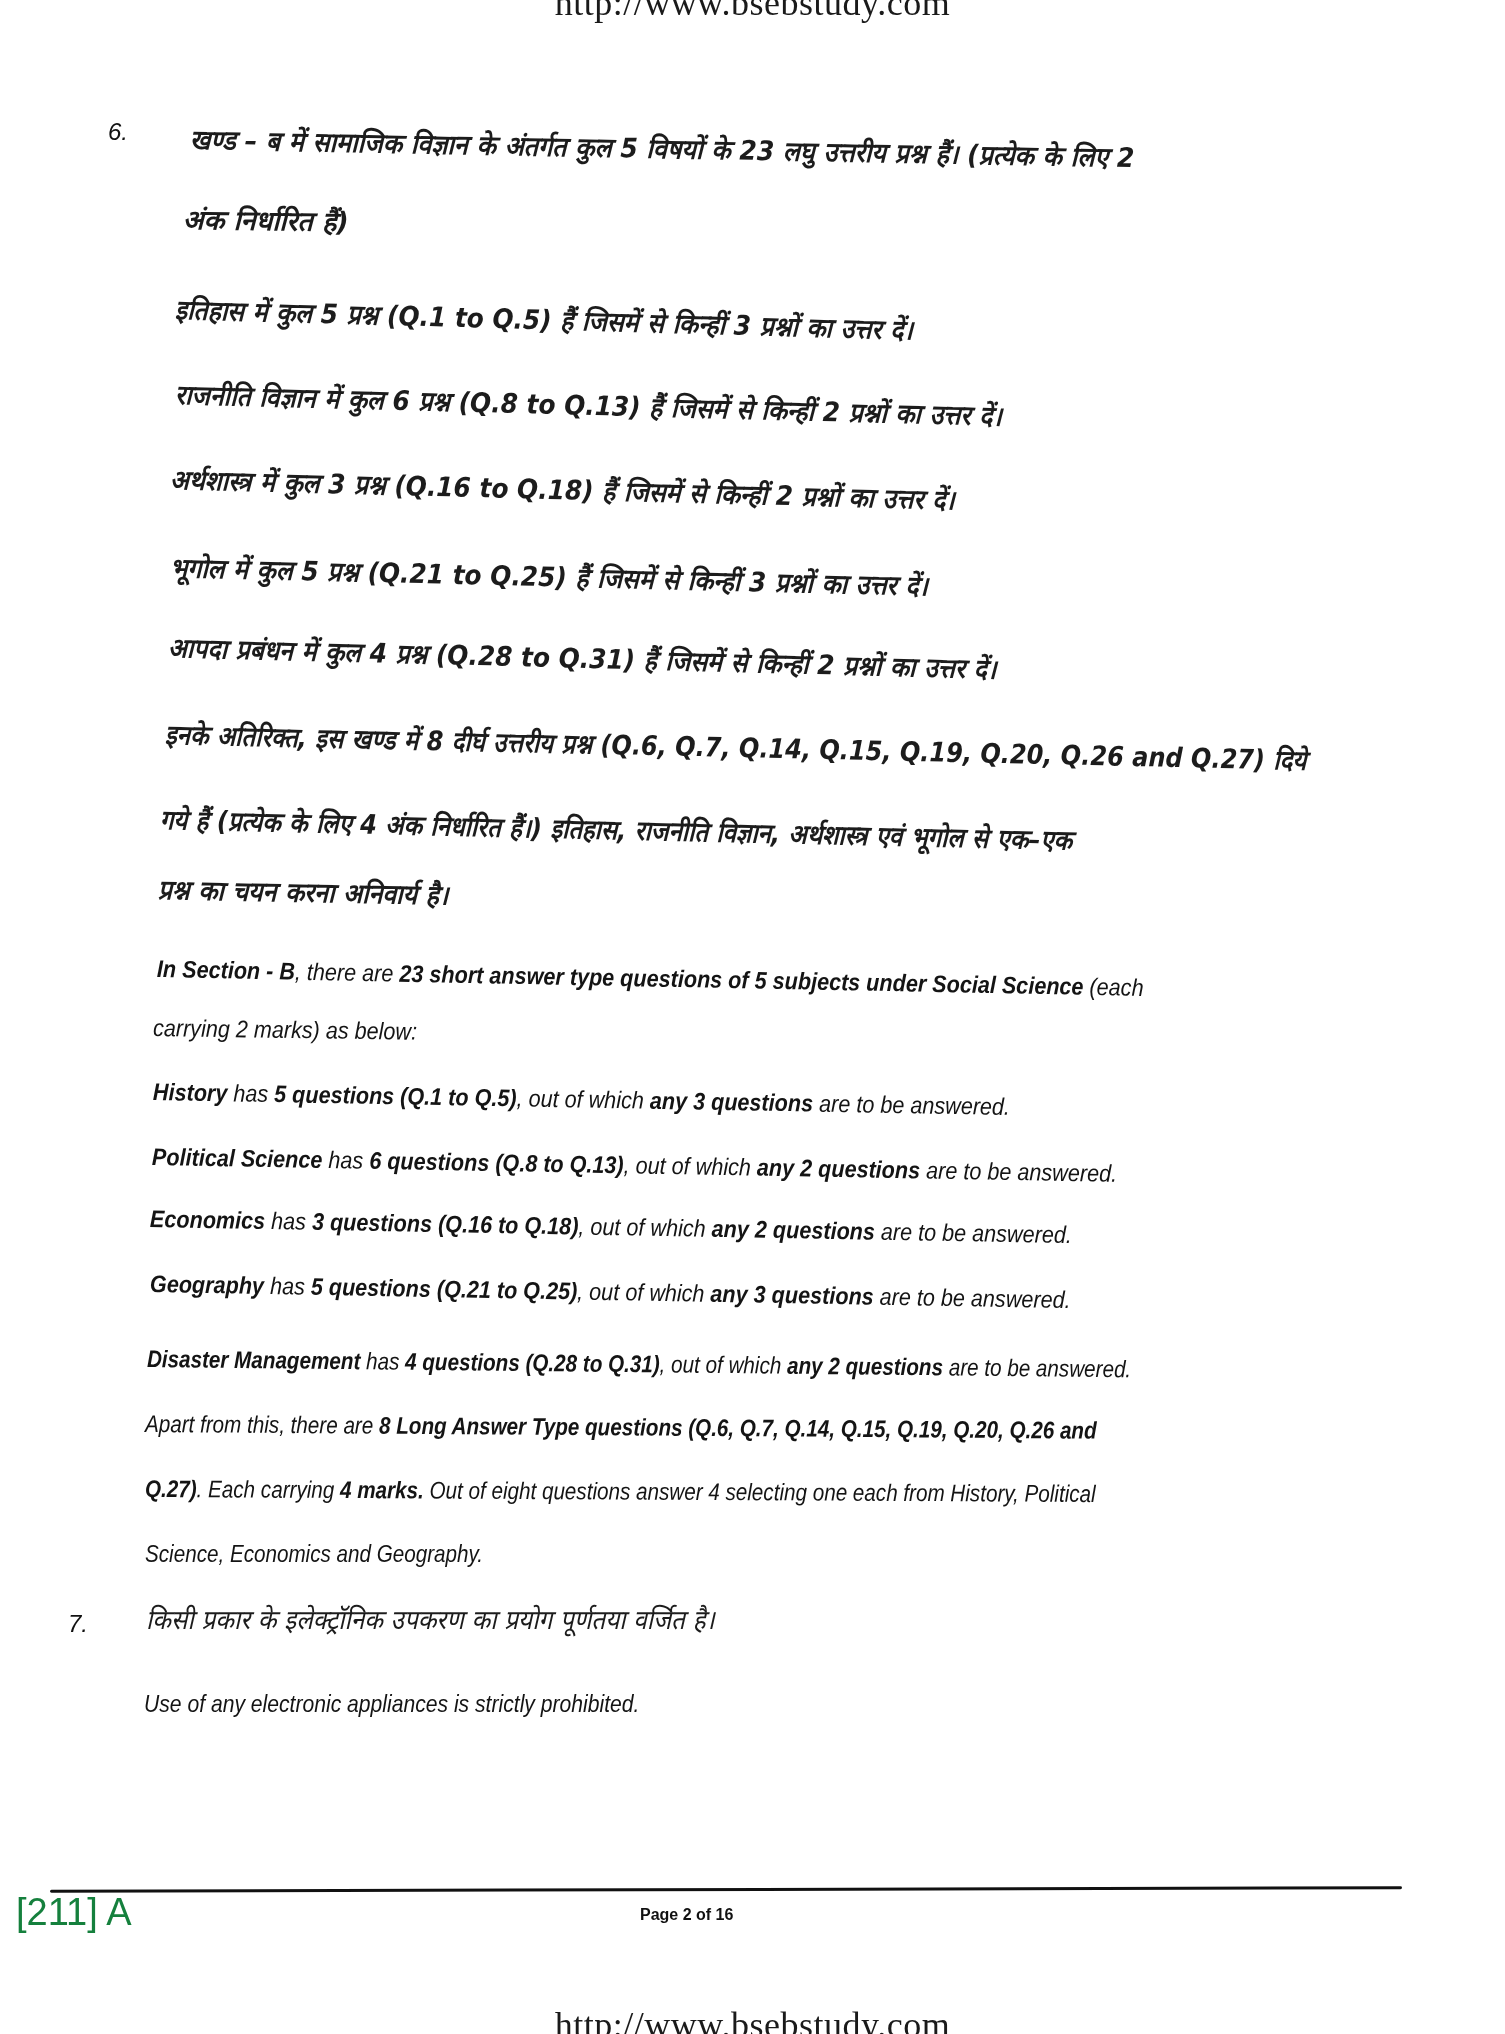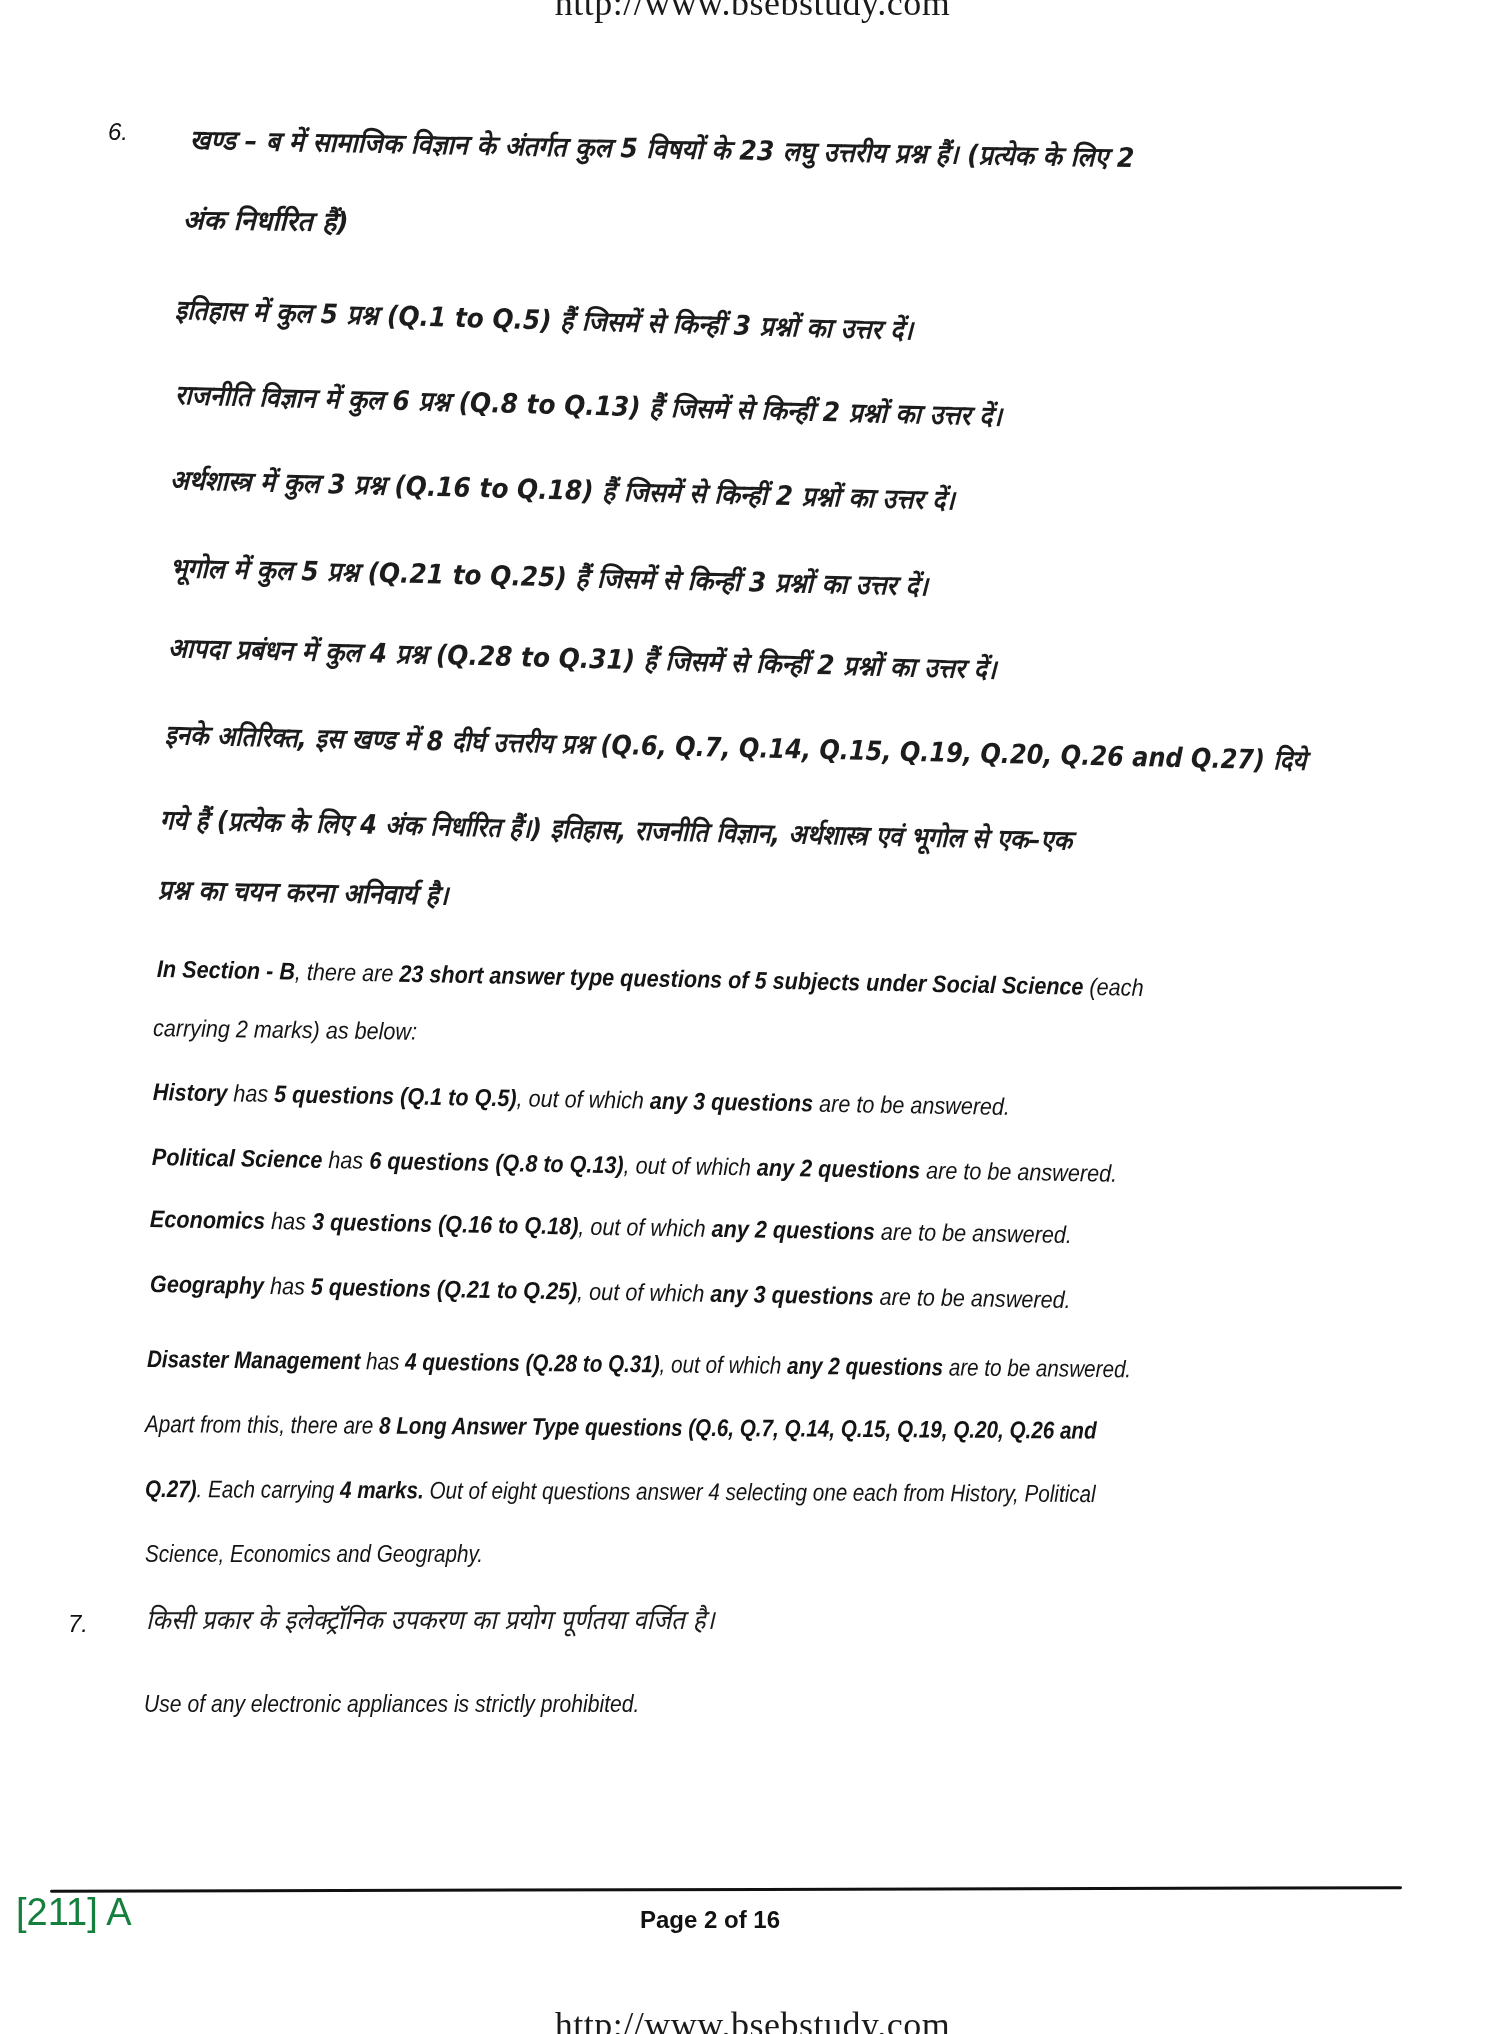--- a/index.html
+++ b/index.html
@@ -69,21 +69,21 @@
       top: 1891px;
       font-size: 38px;
       font-family: "Liberation Sans", sans-serif;
       color: #15803d;
       text-align: right;
     }
     .footer-page {
       position: absolute;
       left: 640px;
       top: 1906px;
-      font-size: 24px;
+      font-size: 16px;
       font-weight: bold;
       font-family: "Liberation Sans", sans-serif;
       color: #111;
     }
   </style>
 </head>
 <body>
 
 <div class="watermark top">http://www.bsebstudy.com</div>
 

